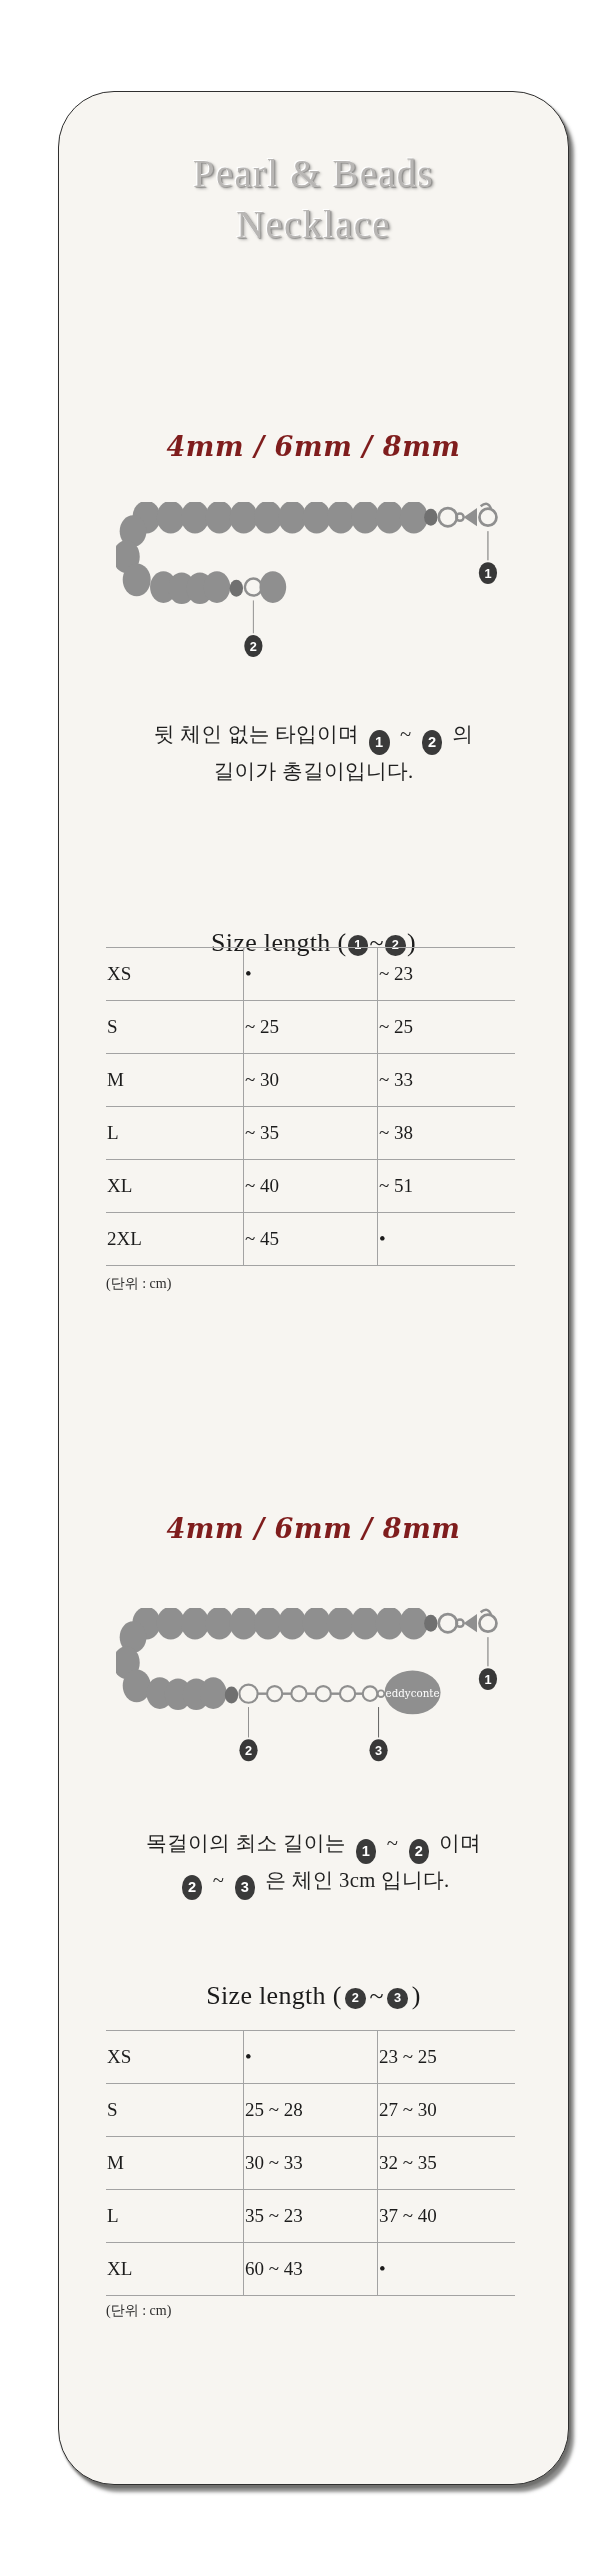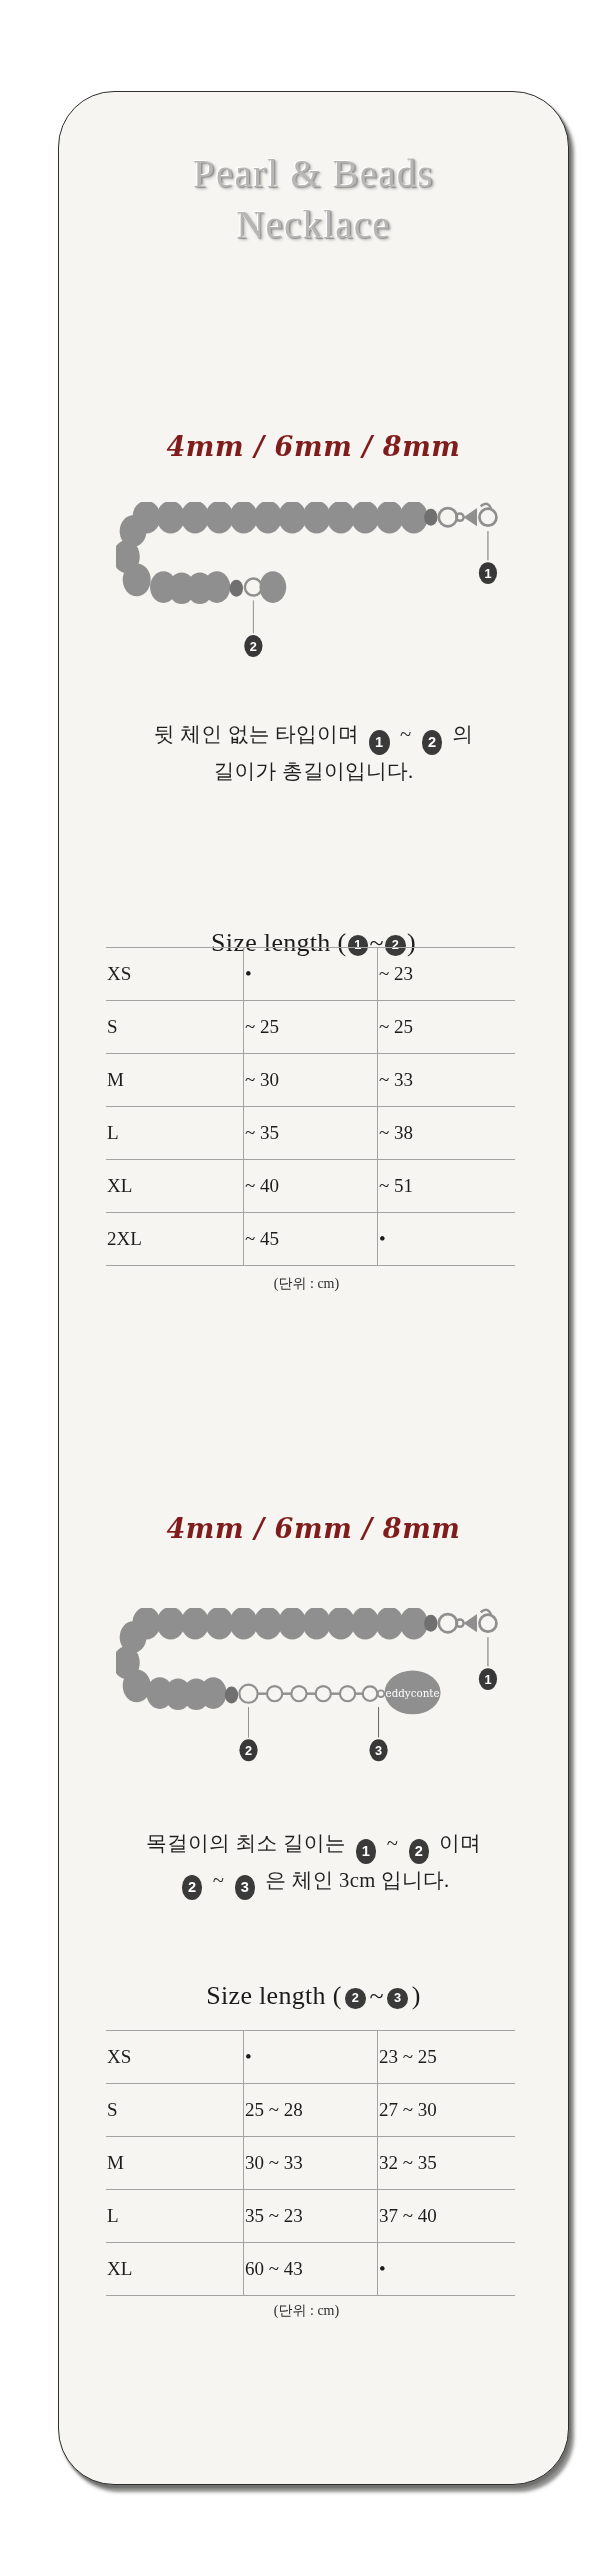--- a/index.html
+++ b/index.html
@@ -65,21 +65,21 @@
   .size-table td{
     border-top:0.6px solid #a3a3a3;vertical-align:middle;
     font-family:"Liberation Serif", serif;font-size:19px;color:#1c1c1c;
   }
   .tb1 td{height:50px;}
   .tb2 td{height:50px;}
   .size-table td.c1{width:135px;border-right:0.6px solid #a3a3a3;}
   .size-table td.c2{width:131px;border-right:0.6px solid #a3a3a3;}
   .size-table td.c3{width:135px;}
   .unit-note{
-    position:absolute;left:47px;width:401px;text-align:center;
+    position:absolute;left:47px;width:401px;text-align:left;
     font-size:14px;color:#2c2c2c;
   }
   .un1{top:1183px;}
   .un2{top:2210px;}
   svg text.mk{
     font-family:"Liberation Sans", sans-serif;font-weight:bold;fill:#ffffff;font-size:21px;
   }
 </style>
 </head>
 <body>

